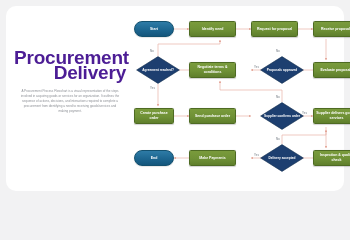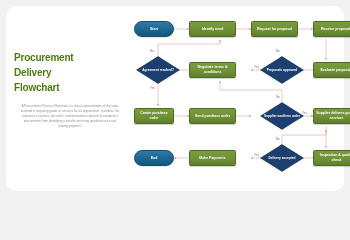--- a/index.html
+++ b/index.html
@@ -16,25 +16,25 @@
     background: #ffffff;
     border-radius: 10px;
   }
   
   #left-panel {
     position: absolute;
     left: 8px; top: 44px;
     width: 112px;
   }
   #title {
-    color: #4d7c0f;
-    font-size: 10px;
+    color: #4c1d95;
+    font-size: 19px;
     font-weight: bold;
     line-height: 15px;
-    text-align: left;
+    text-align: right;
     letter-spacing: -0.2px;
   }
   #desc {
     margin-top: 9px;
     color: #8d9096;
     font-size: 3.05px;
     line-height: 5.1px;
     text-align: center;
     padding: 0 6px;
   }
@@ -88,21 +88,20 @@
 </style>
 </head>
 <body>
 
 <div id="card">
 
   <div id="left-panel">
     <div id="title">
       <div>Procurement</div>
       <div>Delivery</div>
-      <div>Flowchart</div>
     </div>
     <div id="desc">A Procurement Process Flowchart is a visual representation of the steps involved in acquiring goods or services for an organization. It outlines the sequence of actions, decisions, and interactions required to complete a procurement from identifying a need to receiving goods/services and making payment.</div>
   </div>
 
   <div id="flow">
 
     <svg width="212" height="172">
       <defs>
         <marker id="ah" markerWidth="4" markerHeight="4" refX="3.2" refY="2" orient="auto">
           <path d="M0,0.4 L3.4,2 L0,3.6 z" fill="#e09a89"></path>

